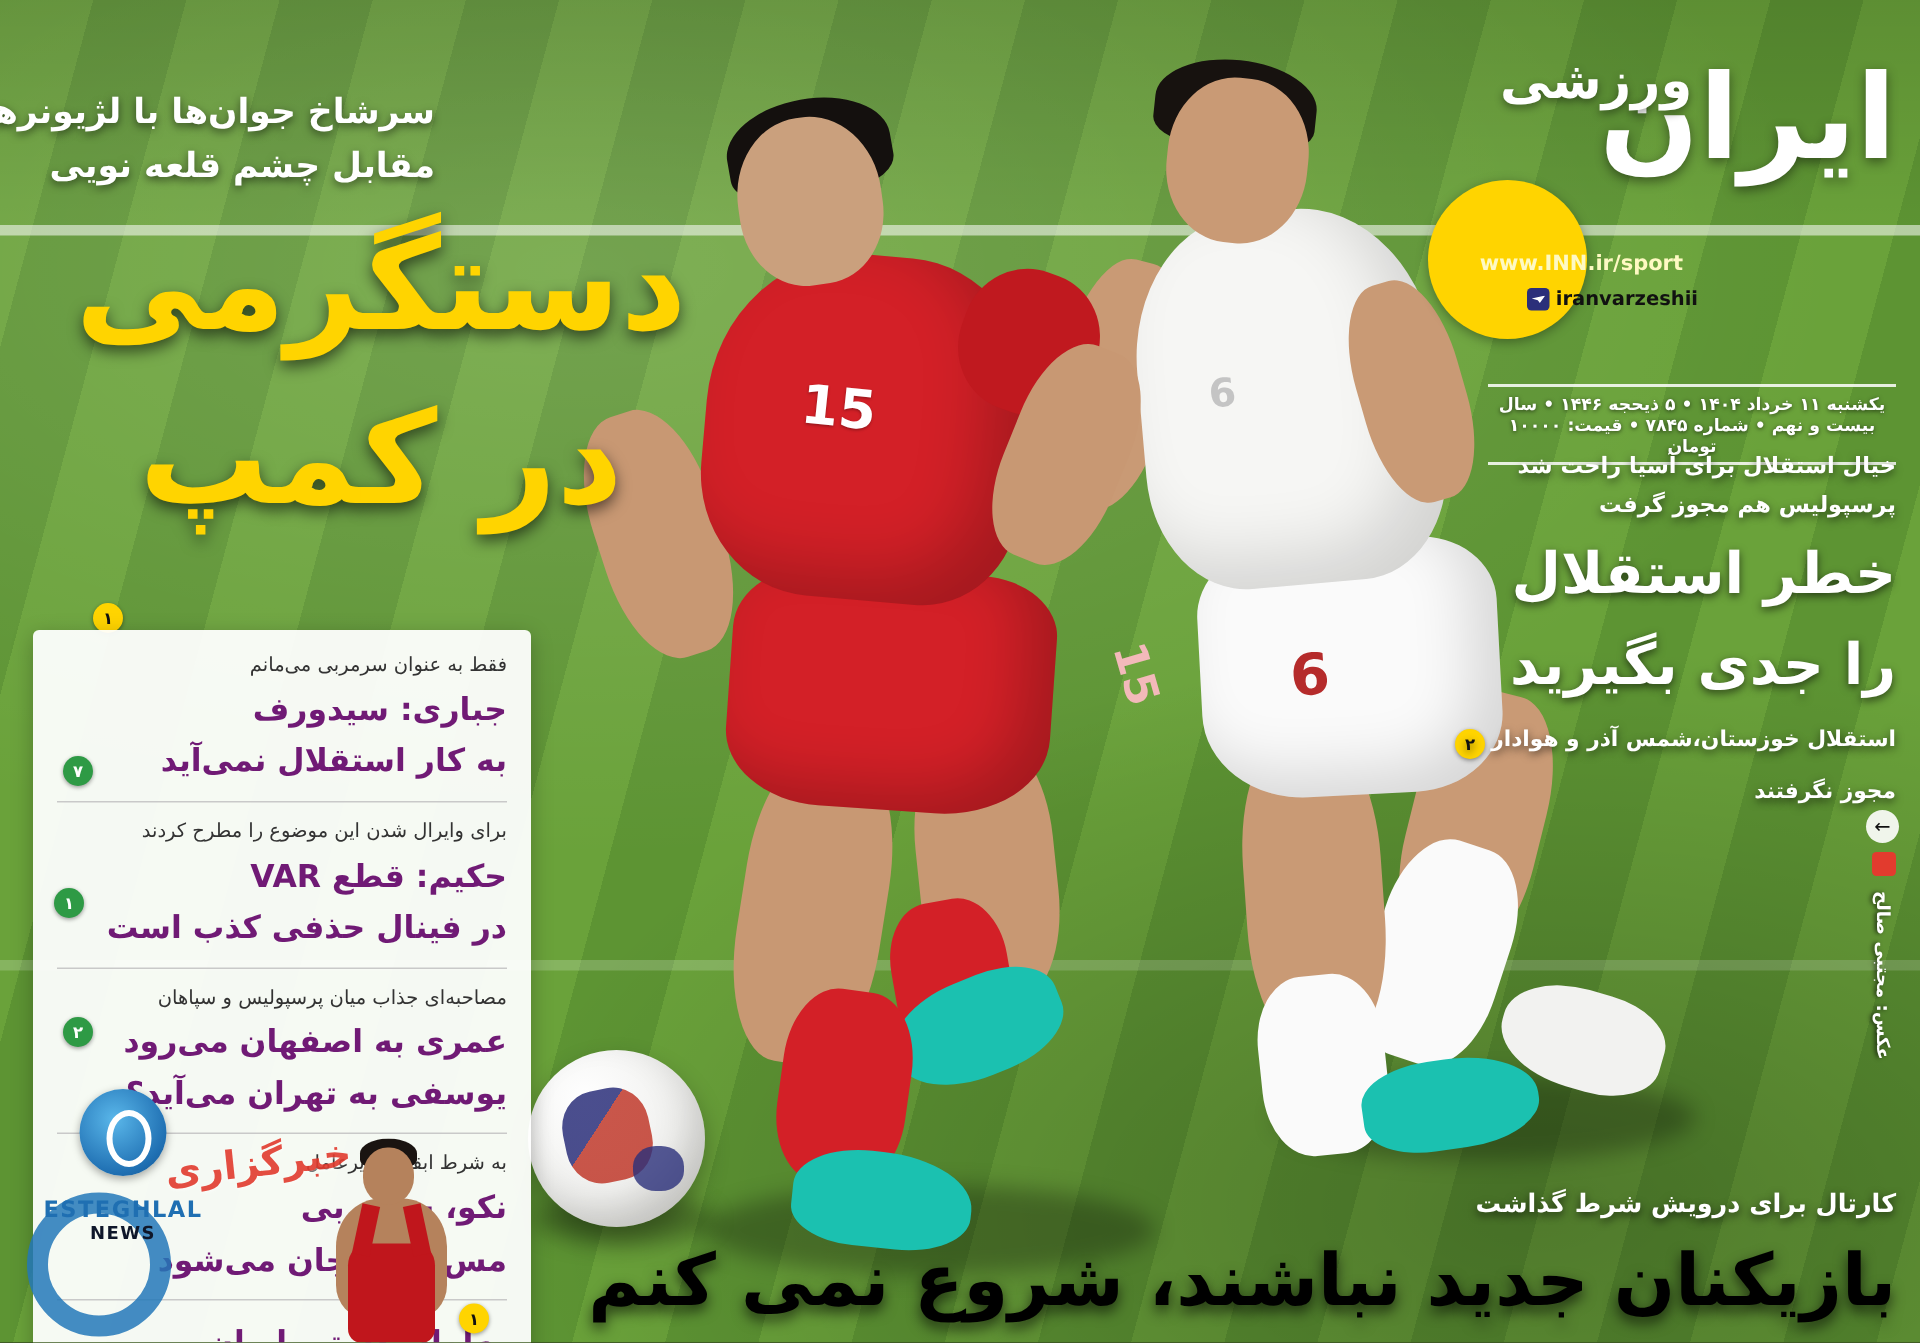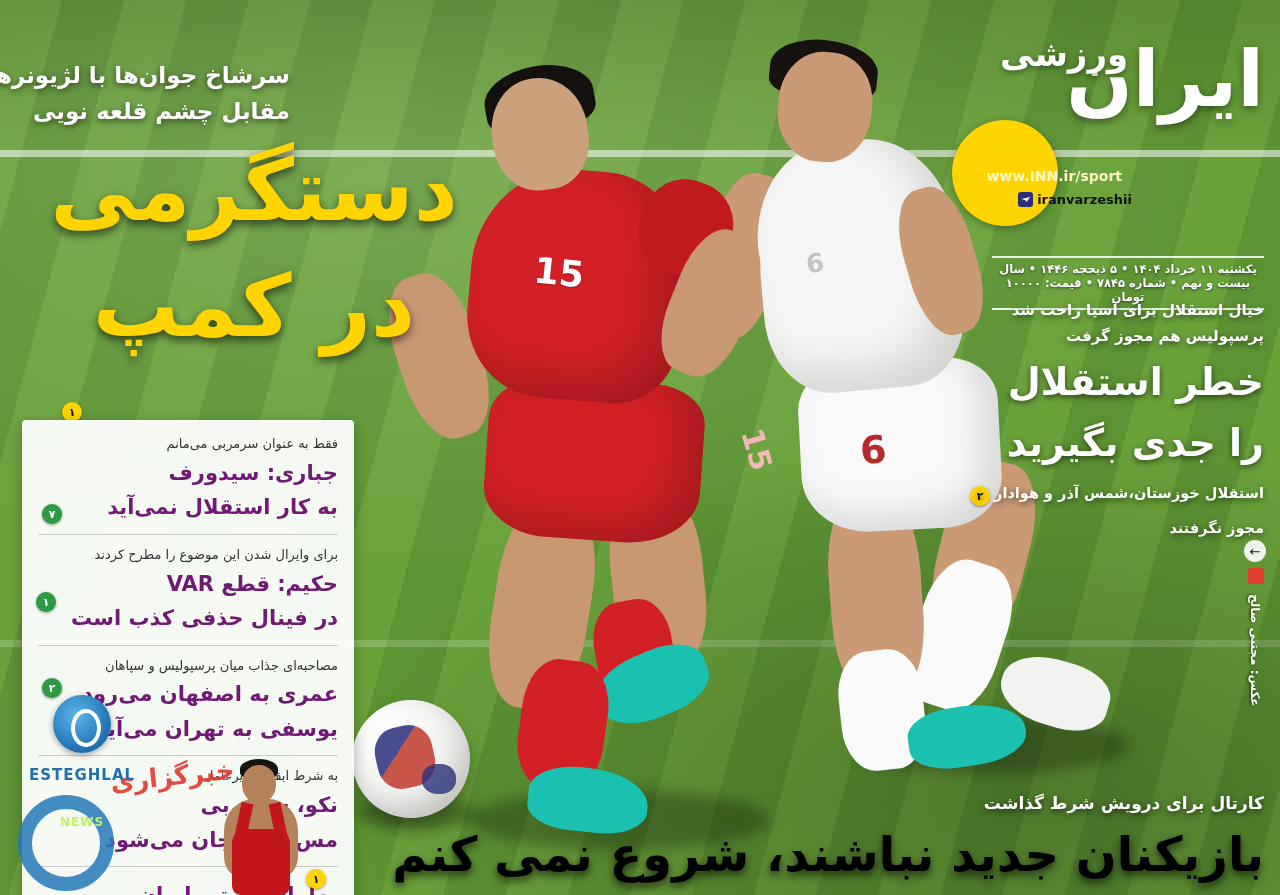--- a/index.html
+++ b/index.html
@@ -423,23 +423,22 @@
   .wm-name {
     font-size: 15px;
     font-weight: bold;
     color: #1f6fb2;
     letter-spacing: 1px;
     margin-top: 13px;
   }
   .wm-sub {
     font-size: 12px;
     font-weight: bold;
-    color: #bef264;
+    color: #0f172a;
     letter-spacing: 1px;
-    margin-top: 31px;
   }
   .wm-agency {
     position: absolute;
     left: 110px;
     bottom: 104px;
     direction: rtl;
     font-size: 26px;
     font-weight: bold;
     color: #e23b2e;
     opacity: .9;

